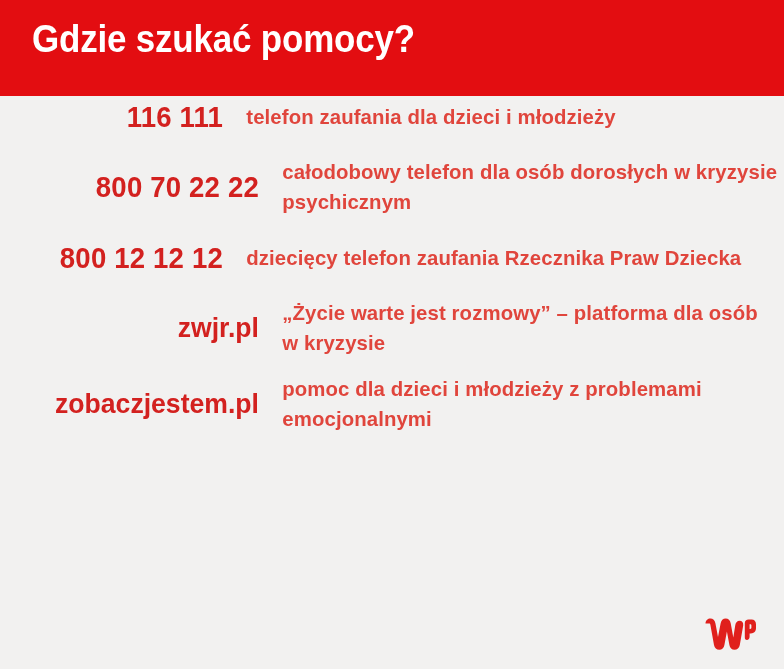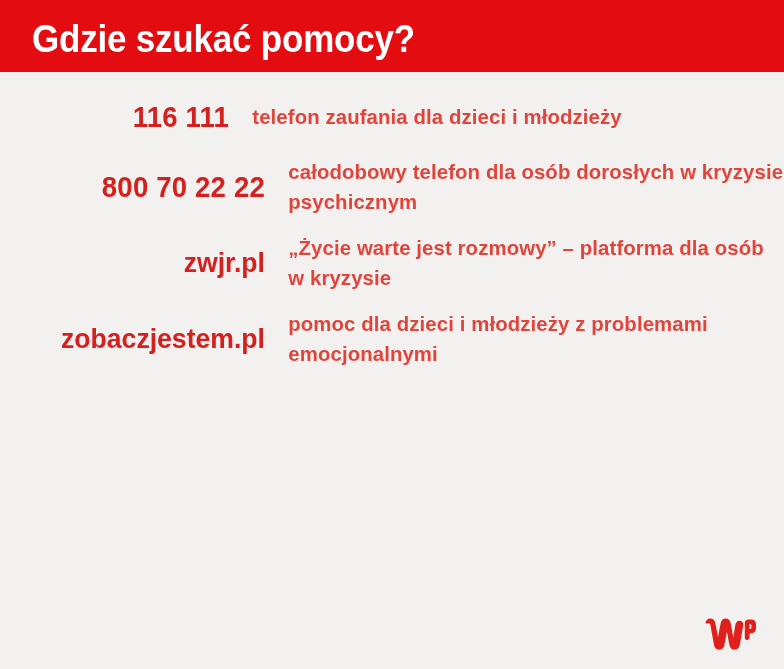--- a/index.html
+++ b/index.html
@@ -21,21 +21,21 @@
     background: #f2f1f0;
     box-sizing: border-box;
   }
 
   
   #header-bar {
     position: absolute;
     left: 0;
     top: 0;
     width: 784px;
-    height: 72px;
+    height: 96px;
     background: #e30d11;
   }
   #header-title {
     position: absolute;
     left: 32px;
     top: 16px;
     font-size: 38px;
     line-height: 46px;
     font-weight: bold;
     color: #ffffff;
@@ -51,21 +51,21 @@
     left: 0;
     top: 84px;
     width: 784px;
     height: 500px;
   }
   .help-row {
     display: flex;
     align-items: center;
     width: 784px;
     box-sizing: border-box;
-    padding-left: 10px;
+    padding-left: 4px;
   }
   .help-row.single { height: 65px; }
   .help-row.double { height: 76px; margin-left: 36px; }
 
   .row-number {
     flex: 0 0 219px;
     width: 219px;
     text-align: right;
     padding-right: 0px;
     font-size: 29px;
@@ -127,20 +127,26 @@
 
     <div class="help-row double">
       <div class="row-number">800 70 22 22</div>
       <div class="row-desc">
         <span class="line">całodobowy telefon dla osób dorosłych w kryzysie</span>
         <span class="line">psychicznym</span>
       </div>
     </div>
 
 
+    <div class="help-row single">
+      <div class="row-number">800 12 12 12</div>
+      <div class="row-desc">
+        <span class="line">dziecięcy telefon zaufania Rzecznika Praw Dziecka</span>
+      </div>
+    </div>
 
     <div class="help-row double">
       <div class="row-number small">zwjr.pl</div>
       <div class="row-desc">
         <span class="line">„Życie warte jest rozmowy” – platforma dla osób</span>
         <span class="line">w kryzysie</span>
       </div>
     </div>
 
     <div class="help-row double">

